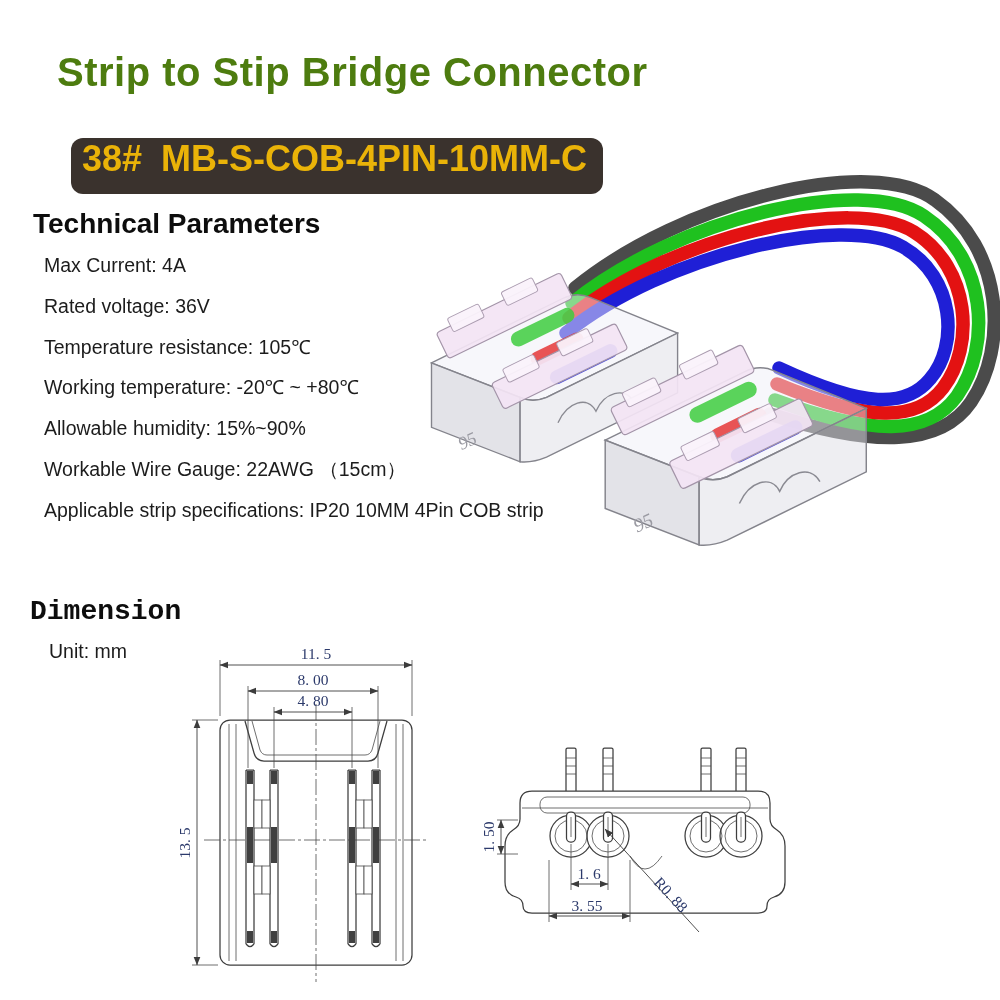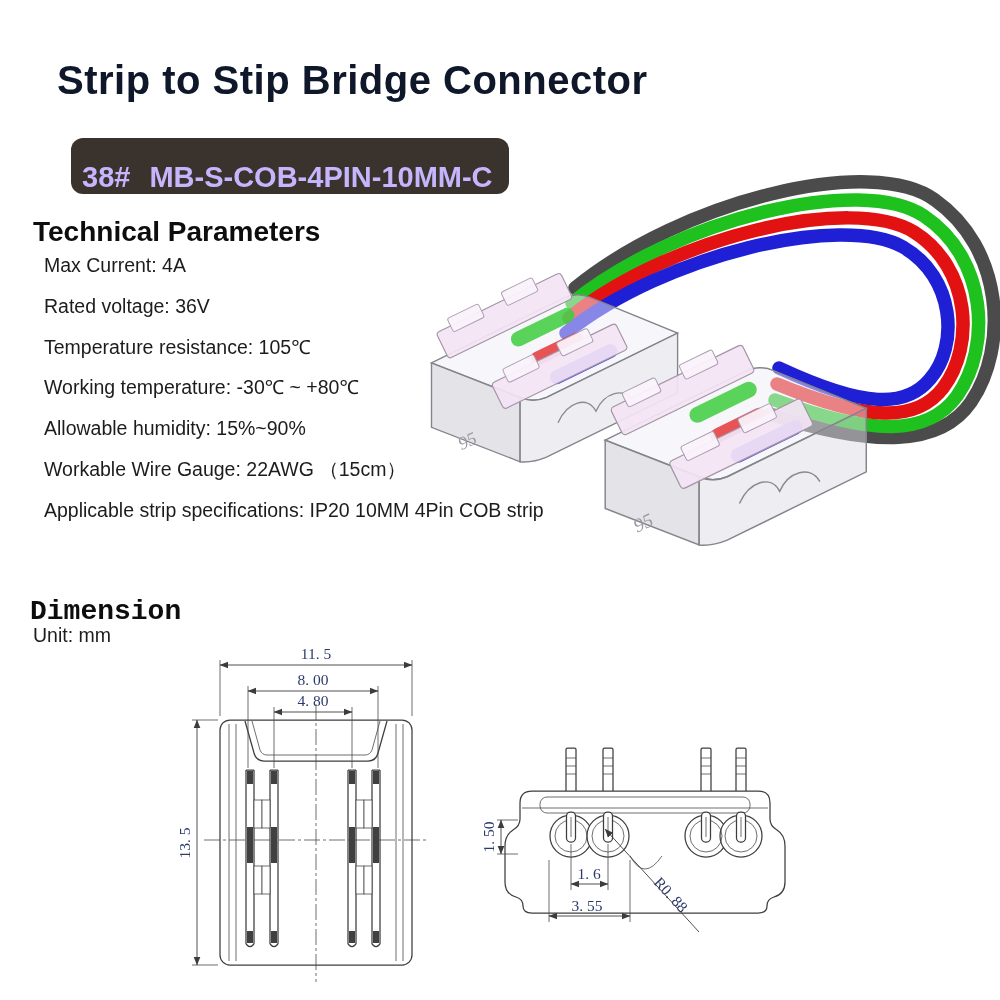--- a/index.html
+++ b/index.html
@@ -1,37 +1,37 @@
 <!DOCTYPE html>
 <html><head>
 <meta charset="utf-8">
 <style>
   html,body{margin:0;padding:0;}
   body{
     width:1000px;height:1000px;position:relative;background:#ffffff;
     font-family:"Liberation Sans",sans-serif;color:#111;overflow:hidden;
   }
   .title{
-    position:absolute;left:57px;top:58px;margin:0;
-    font-size:40px;font-weight:bold;letter-spacing:.5px;color:#0f172a;white-space:nowrap;
+    position:absolute;left:57px;top:50px;margin:0;
+    font-size:40px;font-weight:bold;letter-spacing:.5px;color:#4d7c0f;white-space:nowrap;
   }
   .badge{
     position:absolute;left:71px;top:138px;height:56px;z-index:3;
-    background:#3a322d;border-radius:12px;color:#c4b5fd;
-    display:inline-flex;align-items:flex-end;gap:19px;
-    padding:0 16px 0 11px;font-weight:bold;font-size:29px;white-space:nowrap;
+    background:#3a322d;border-radius:12px;color:#eab308;
+    display:inline-flex;align-items:flex-start;gap:19px;
+    padding:0 16px 0 11px;font-weight:bold;font-size:36px;white-space:nowrap;
   }
   .sec-heading{
     position:absolute;margin:0;font-size:28px;font-weight:bold;color:#0d0d0d;white-space:nowrap;
   }
-  #tech-heading{left:33px;top:216px;}
+  #tech-heading{left:33px;top:208px;}
   #dim-heading{left:30px;top:596px;font-family:Liberation Mono, monospace;}
   .spec{position:absolute;left:35px;top:255px;z-index:2;margin-left:9px;}
   .spec p{margin:0 0 20.8px 0;font-size:19.5px;line-height:20px;color:#1c1c1c;white-space:nowrap;}
-  .unit{position:absolute;left:33px;top:624px;font-size:19.5px;color:#1c1c1c;margin:0;}
+  .unit{position:absolute;left:33px;top:624px;font-size:19.5px;color:#1c1c1c;margin:16px;}
   #product-figure{position:absolute;left:425px;top:150px;z-index:1;}
   #dimension-drawings{position:absolute;left:150px;top:640px;z-index:1;}
   
   .pl{fill:none;stroke:#3e3e3e;stroke-width:1.25;}
   .plt{fill:none;stroke:#4a4a4a;stroke-width:0.8;}
   .cl{fill:none;stroke:#4a4a4a;stroke-width:0.8;stroke-dasharray:16 3 3 3;}
   .dl{fill:none;stroke:#3c3c3c;stroke-width:0.9;}
   .ext{fill:none;stroke:#4a4a4a;stroke-width:0.8;}
   .dtxt{font-family:"Liberation Serif",serif;font-size:15.5px;fill:#2c3a6b;}
   .dark{fill:#404040;stroke:none;}
@@ -89,21 +89,21 @@
   <use href="#conn" transform="translate(-5,45) scale(1.15)"></use>
   <use href="#conn" transform="translate(168,112) scale(1.22)"></use>
 </svg>
 
 <h2 class="sec-heading" id="tech-heading">Technical Parameters</h2>
 
 <div class="spec">
   <p>Max Current: 4A</p>
   <p>Rated voltage: 36V</p>
   <p>Temperature resistance: 105℃</p>
-  <p>Working temperature: -30℃ ~ +80℃</p>
+  <p>Working temperature: -20℃ ~ +80℃</p>
   <p>Allowable humidity: 15%~90%</p>
   <p>Workable Wire Gauge: 22AWG （15cm）</p>
   <p>Applicable strip specifications: IP20 10MM 4Pin COB strip</p>
 </div>
 
 <h2 class="sec-heading" id="dim-heading">Dimension</h2>
 <p class="unit">Unit: mm</p>
 
 <svg id="dimension-drawings" width="720" height="360" viewBox="0 0 720 360" xmlns="http://www.w3.org/2000/svg">
   <defs>

